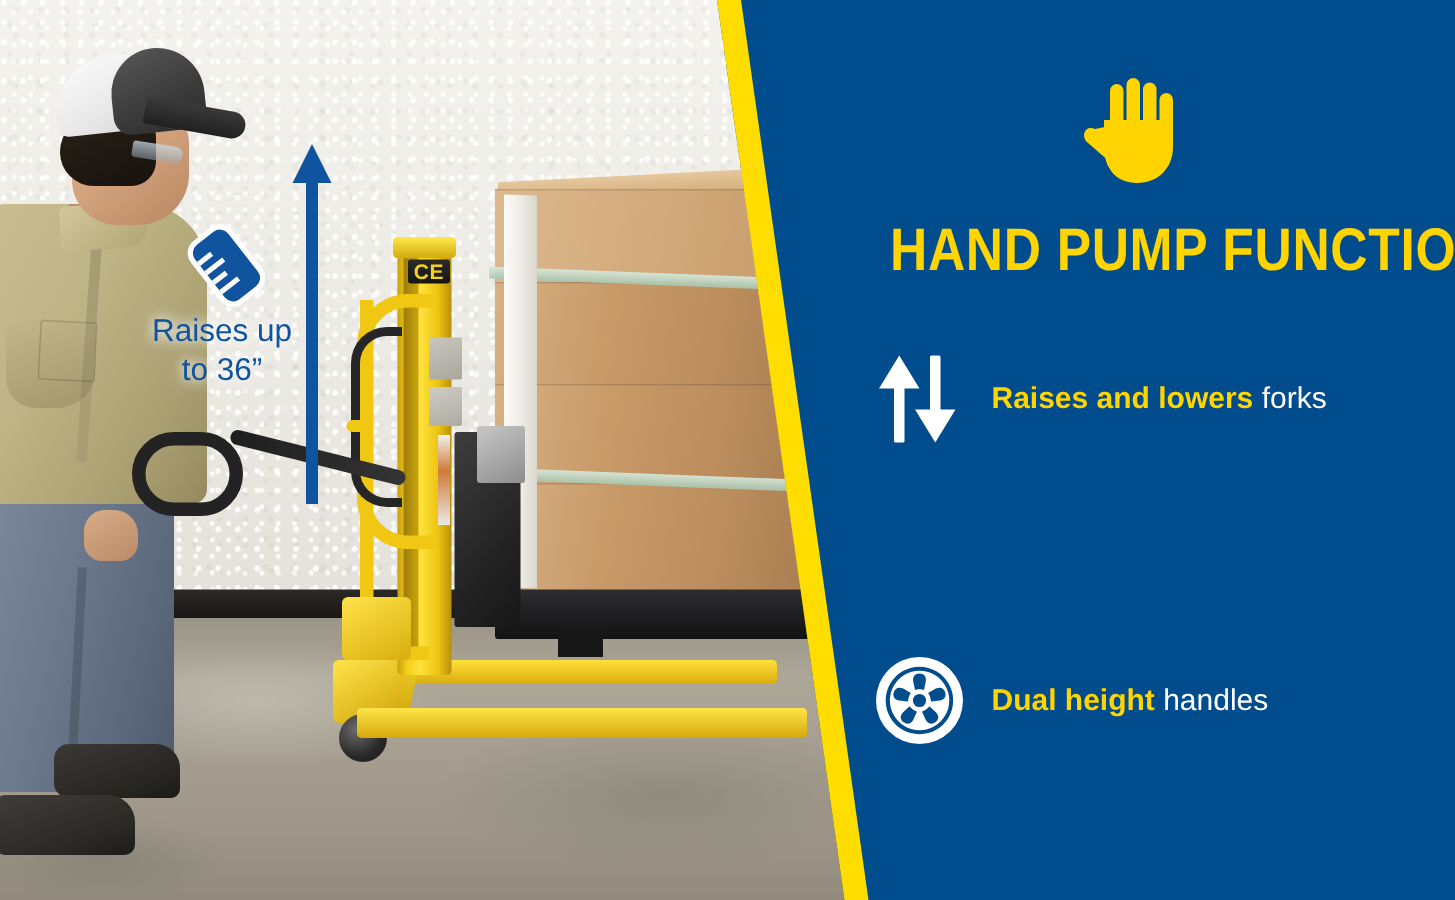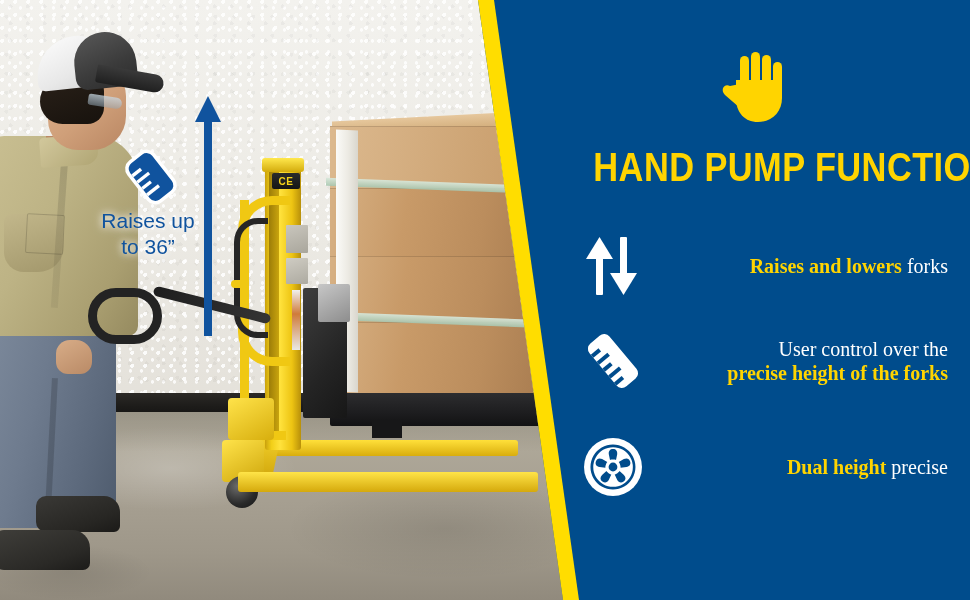--- a/index.html
+++ b/index.html
@@ -180,21 +180,21 @@
   .mast-top {
     position: absolute; left: 262px; top: 158px; width: 42px; height: 14px;
     background: linear-gradient(180deg, #ffe84d, #d3ab0c);
     border-radius: 3px;
   }
   .ce-label {
     position: absolute; left: 272px; top: 173px; width: 28px; height: 16px;
     background: linear-gradient(180deg, #2b2b2b, #151515);
     border-radius: 2px;
     display: flex; align-items: center; justify-content: center;
-    color: #f5d21a; font-size: 10px; font-weight: bold; letter-spacing: .5px;
+    color: #f5d21a; font-size: 14px; font-weight: bold; letter-spacing: .5px;
     font-family: "Liberation Sans", sans-serif;
   }
   .decal-a {
     position: absolute; left: 286px; top: 225px; width: 22px; height: 28px;
     background: linear-gradient(160deg, #c9c6bd, #a9a69c);
     border-radius: 1px;
   }
   .decal-b {
     position: absolute; left: 286px; top: 258px; width: 22px; height: 26px;
     background: linear-gradient(160deg, #cfccc3, #adaaa0);
@@ -393,24 +393,24 @@
   }
   .feature-icon {
     width: 96px;
     flex: 0 0 96px;
     display: flex;
     align-items: center;
     justify-content: center;
   }
   .feature-text {
     flex: 1 1 auto;
-    text-align: right;
+    text-align: left;
     padding-right: 22px;
     color: #ffffff;
-    font-family: Liberation Serif, serif;
+    font-family: Liberation Sans, sans-serif;
     font-size: 20px;
     line-height: 1.22;
   }
   .feature-text .hl { color: #FFD400; font-weight: bold; }
   .feature-text .plain { color: #ffffff; font-weight: normal; }
 
   .feature-1 { top: 228px; height: 76px; }
   .feature-2 { top: 318px; height: 86px; }
   .feature-3 { top: 428px; height: 78px; }
 
@@ -544,56 +544,38 @@
             <rect x="37" y="2" width="7" height="44" rx="1"></rect>
             <polygon points="40.5,60 54,38 27,38"></polygon>
           </g>
         </svg>
       </div>
       <div class="feature-text">
         <span class="hl">Raises and lowers</span><span class="plain"> forks</span>
       </div>
     </div>
 
-    <div class="feature feature-2">
-      <div class="feature-icon">
-        <svg width="64" height="64" viewBox="0 0 64 64" aria-hidden="true">
-          <g transform="rotate(-40 32 32)">
-            <rect x="19" y="4" width="26" height="56" rx="7" ry="7" fill="#ffffff"></rect>
-            <rect x="19" y="13" width="10" height="4" fill="#004C8C"></rect>
-            <rect x="19" y="22" width="14" height="4" fill="#004C8C"></rect>
-            <rect x="19" y="31" width="10" height="4" fill="#004C8C"></rect>
-            <rect x="19" y="40" width="14" height="4" fill="#004C8C"></rect>
-            <rect x="19" y="49" width="10" height="4" fill="#004C8C"></rect>
-          </g>
-        </svg>
-      </div>
-      <div class="feature-text">
-        <span class="plain">User control over the</span><br>
-        <span class="hl">precise height of the forks</span>
-      </div>
-    </div>
 
     <div class="feature feature-3">
       <div class="feature-icon">
         <div class="wheel-icon">
           <svg width="46" height="46" viewBox="0 0 46 46" aria-hidden="true">
             <g fill="#004C8C">
               <circle cx="23" cy="23" r="4.4"></circle>
               <g>
                 <path d="M23 5 C26 5 27.6 7 27.2 10.2 L26 16 C25 15.4 21 15.4 20 16 L18.8 10.2 C18.4 7 20 5 23 5 Z"></path>
                 <path d="M23 5 C26 5 27.6 7 27.2 10.2 L26 16 C25 15.4 21 15.4 20 16 L18.8 10.2 C18.4 7 20 5 23 5 Z" transform="rotate(72 23 23)"></path>
                 <path d="M23 5 C26 5 27.6 7 27.2 10.2 L26 16 C25 15.4 21 15.4 20 16 L18.8 10.2 C18.4 7 20 5 23 5 Z" transform="rotate(144 23 23)"></path>
                 <path d="M23 5 C26 5 27.6 7 27.2 10.2 L26 16 C25 15.4 21 15.4 20 16 L18.8 10.2 C18.4 7 20 5 23 5 Z" transform="rotate(216 23 23)"></path>
                 <path d="M23 5 C26 5 27.6 7 27.2 10.2 L26 16 C25 15.4 21 15.4 20 16 L18.8 10.2 C18.4 7 20 5 23 5 Z" transform="rotate(288 23 23)"></path>
               </g>
               <path d="M23 0.5 A22.5 22.5 0 1 1 22.9 0.5 Z M23 3.2 A19.8 19.8 0 1 0 23.1 3.2 Z"></path>
             </g>
           </svg>
         </div>
       </div>
       <div class="feature-text">
-        <span class="hl">Dual height</span><span class="plain"> precise</span>
+        <span class="hl">Dual height</span><span class="plain"> handles</span>
       </div>
     </div>
 
   </div>
 </div>
 
 </body></html>

